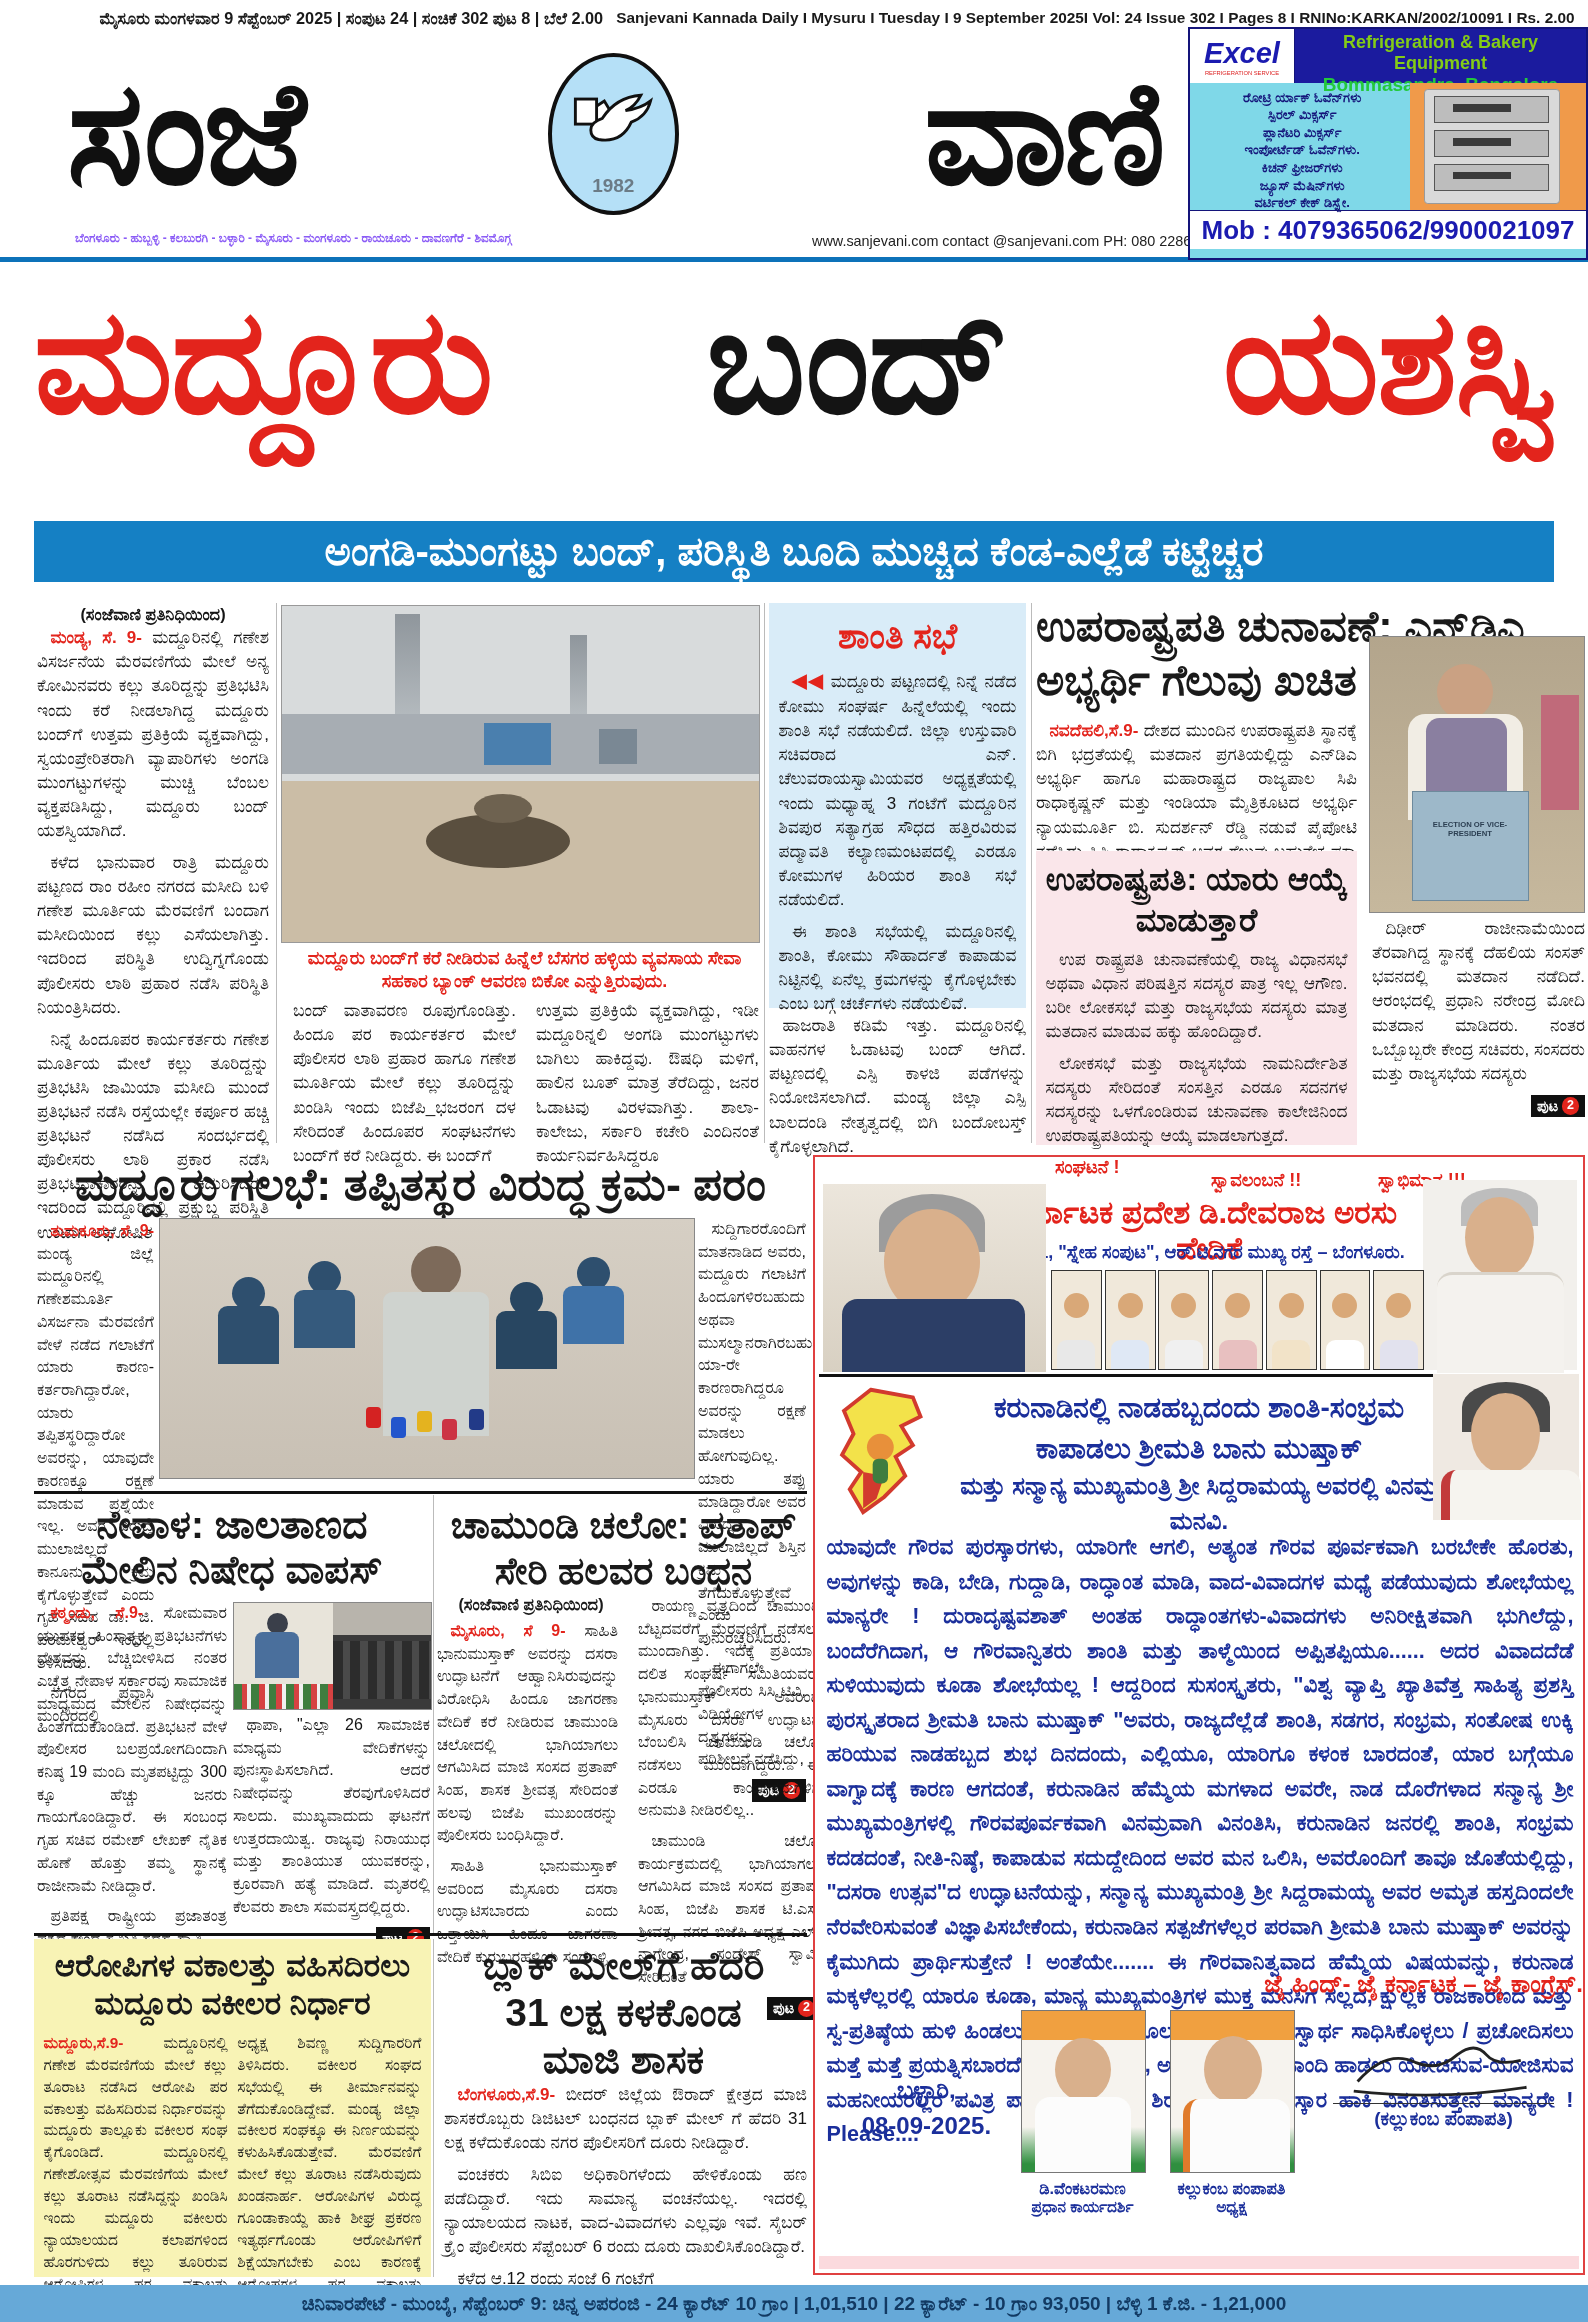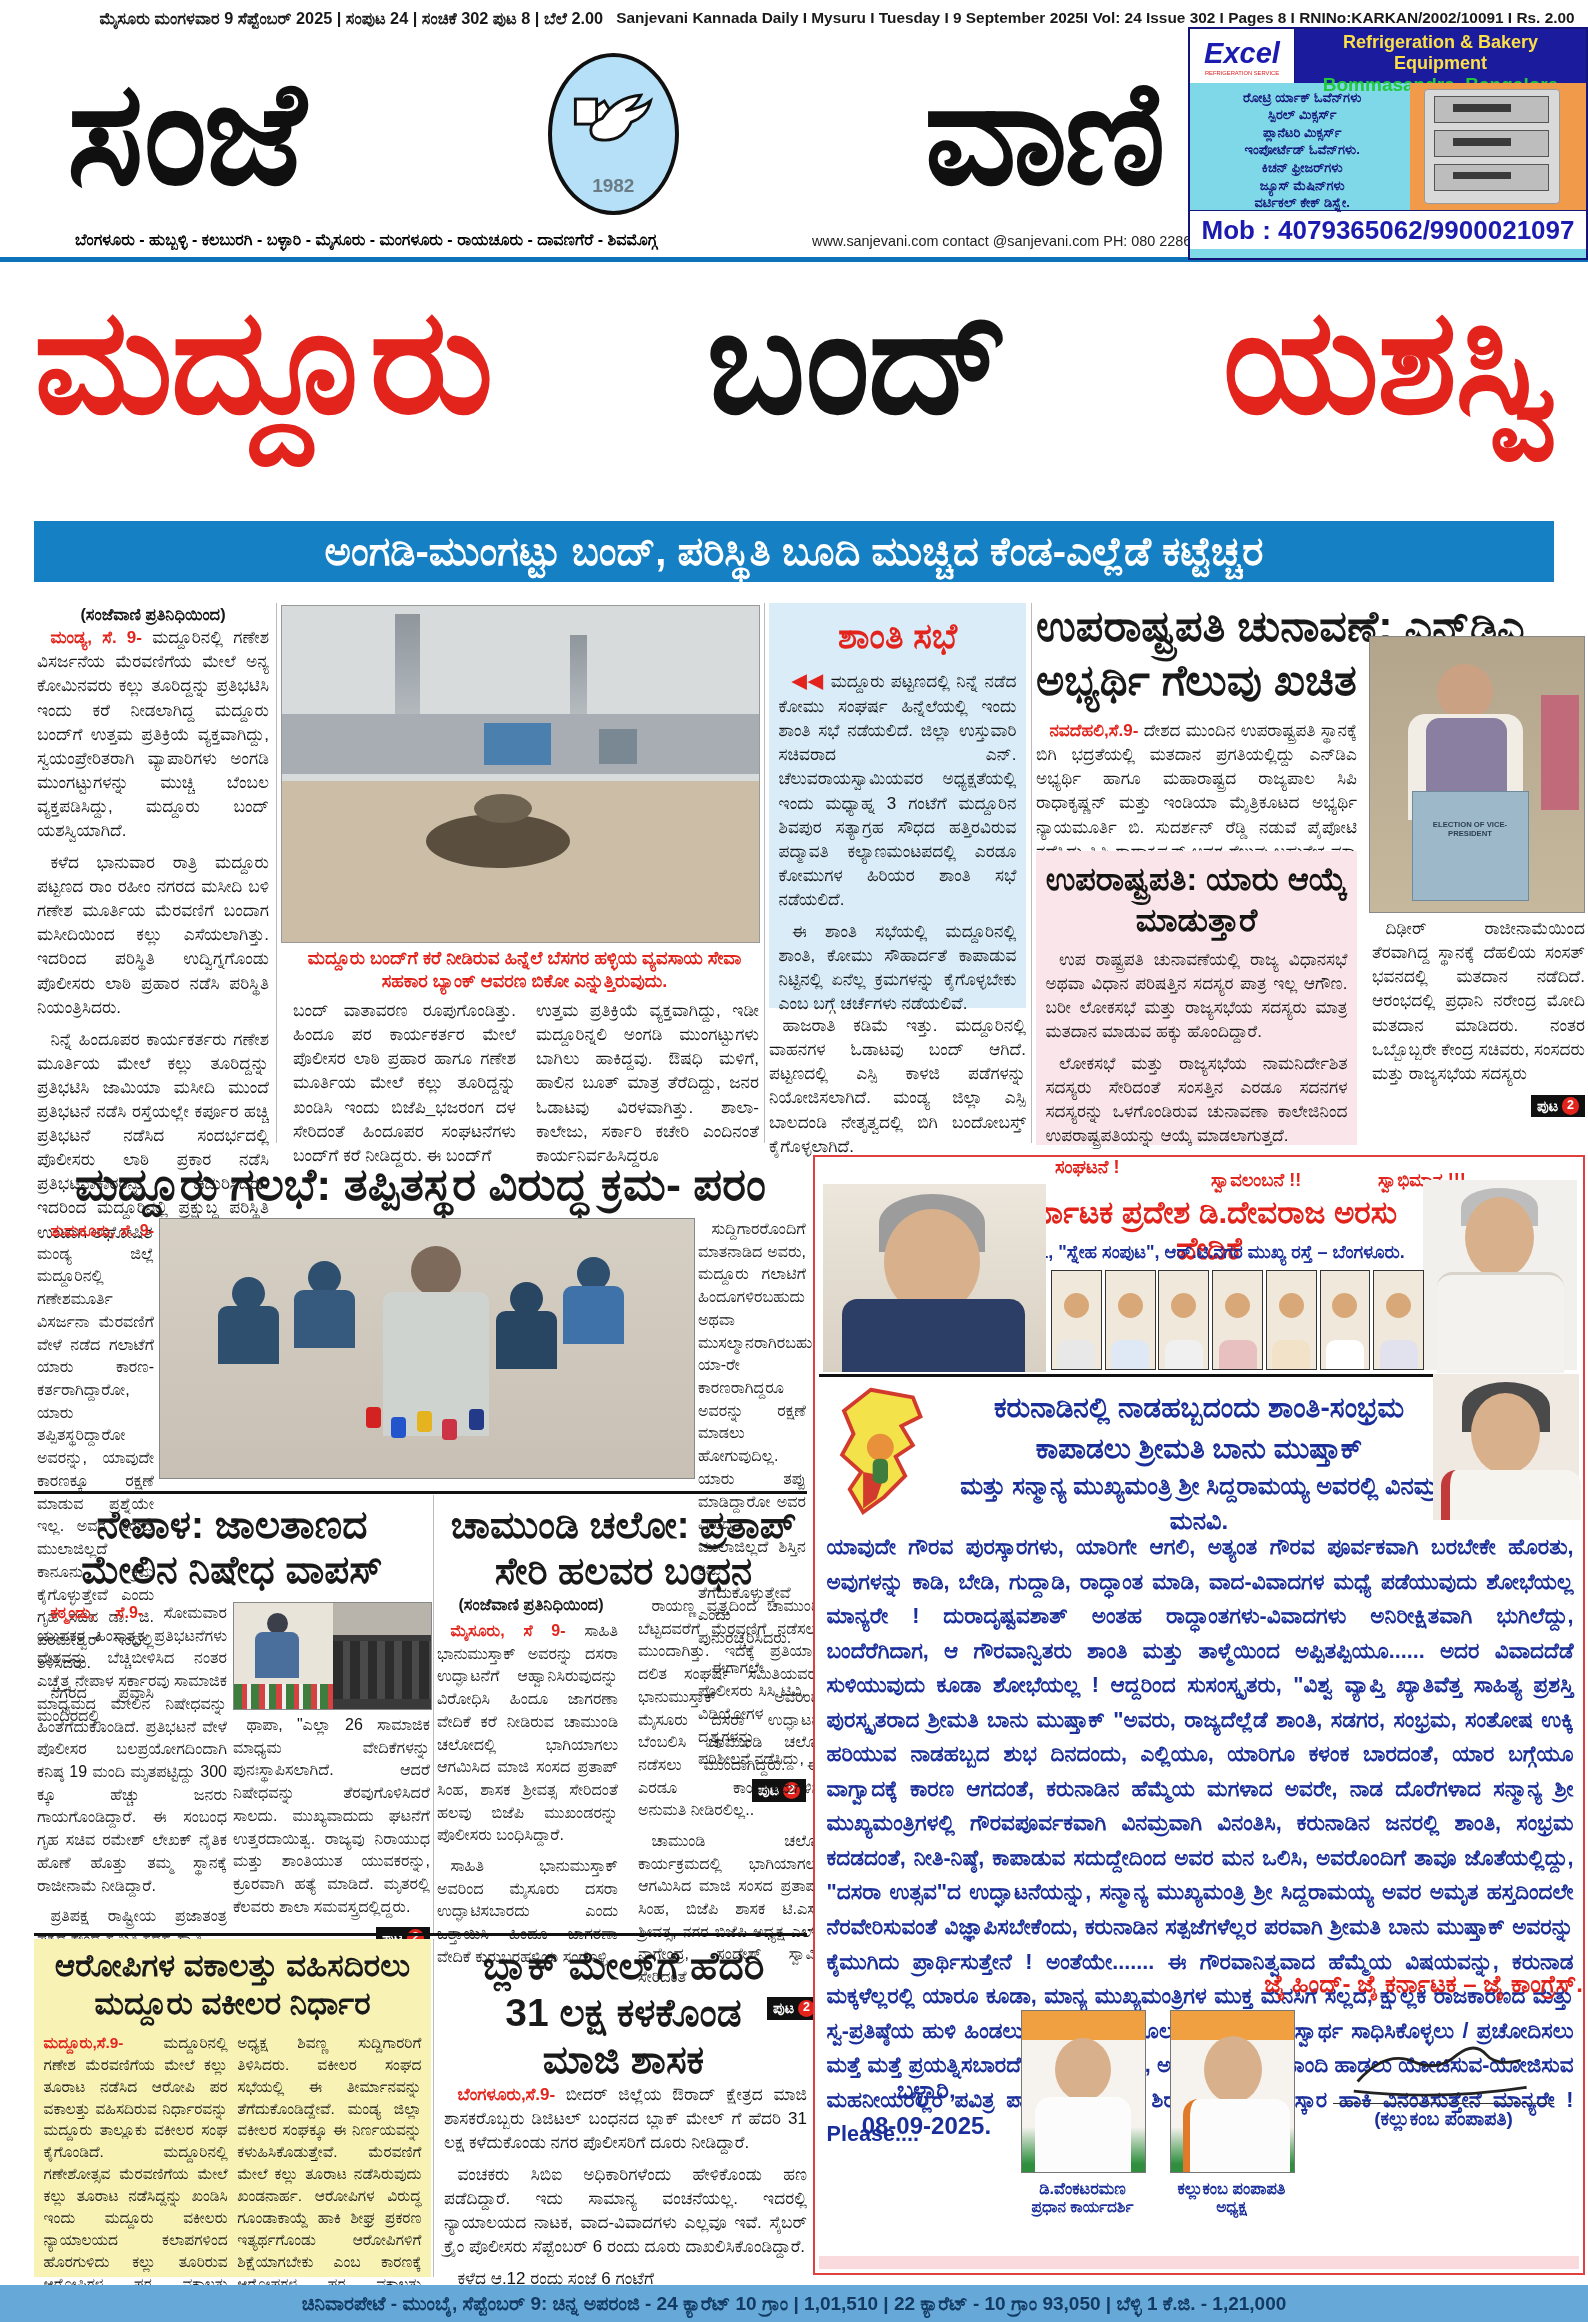--- a/index.html
+++ b/index.html
@@ -9,31 +9,31 @@
   
   .topstrip{top:3.8px;left:0;right:0;height:29px;display:flex;justify-content:space-between;align-items:center;padding:0 13.4px;}
   .topstrip .kn{font-size:16.3px;font-weight:bold;margin-left:86px;}
   .topstrip .en{font-size:15.4px;font-weight:bold;}
   
   .mast-title{top:40px;left:67px;width:1095px;height:187px;display:flex;align-items:center;justify-content:space-between;}
   .mast-word{font-size:144px;font-weight:900;color:#101010;letter-spacing:-3.8px;line-height:1;text-shadow:1.9px 1.9px 0 #fff,-1.9px -1.9px 0 #fff;}
   .logo-oval{width:123px;height:154px;background:#b5e0f7;border:4.8px solid #101010;border-radius:50%;position:relative;flex:0 0 auto;}
   .logo-oval svg{position:absolute;left:5.8px;top:17.3px;}
   .logo-year{position:absolute;bottom:13.4px;width:100%;text-align:center;font-size:19px;color:#6b7b86;font-weight:bold;}
-  .cities{top:231px;left:75px;font-size:16px;font-weight:bold;color:#000000;}
+  .cities{top:231px;left:75px;font-size:12px;font-weight:bold;color:#8b5cf6;}
   .website{top:233px;left:812px;font-size:14.4px;color:#222;}
   .mast-rule{top:257px;left:0;width:1588px;height:4.8px;background:#0d72b9;}
   
   .ad{top:27px;left:1188px;width:396px;height:229px;border:2.9px solid #14147a;background:#7fd8e8;}
   .ad-head{display:flex;height:54px;background:#1b1b9e;}
   .ad-logo{width:104px;background:#ffffff;display:flex;flex-direction:column;align-items:center;justify-content:center;border-right:1.9px solid #14147a;}
   .ad-logo .brand{font-size:29px;font-weight:900;font-style:italic;color:#1b1bb0;}
   .ad-logo .sub{font-size:5.8px;color:#d22;}
   .ad-head-text{flex:1;text-align:center;padding-top:2.9px;}
-  .ad-line1{color:#fde047;font-size:18px;font-weight:900;}
+  .ad-line1{color:#84cc16;font-size:18px;font-weight:900;}
   .ad-line2{color:#23c93c;font-size:19px;font-weight:900;}
   .ad-body{display:flex;height:127px;}
   .ad-products{width:209px;padding:5.8px 3.8px 0 7.7px;}
   .ad-products div{font-size:13px;font-weight:bold;color:#14147a;text-align:center;line-height:1.35;}
   .ad-photo{flex:1;background:#f09a4a;position:relative;}
   .oven{position:absolute;left:13.4px;top:5.8px;width:134px;height:113px;background:#d9d9d9;border:1.9px solid #9a9a9a;border-radius:3.8px;}
   .oven .slot{height:25px;margin:6.7px 9.6px;background:#bdbdbd;border:1.9px solid #555;position:relative;}
   .oven .slot:after{content:"";position:absolute;left:17.3px;top:6.7px;width:58px;height:7.7px;background:#3a3a3a;}
   .ad-mob{height:38px;background:#ffffff;display:flex;align-items:center;justify-content:center;font-size:26px;font-weight:900;color:#1b1bb0;border-top:1.9px solid #14147a;}
   

